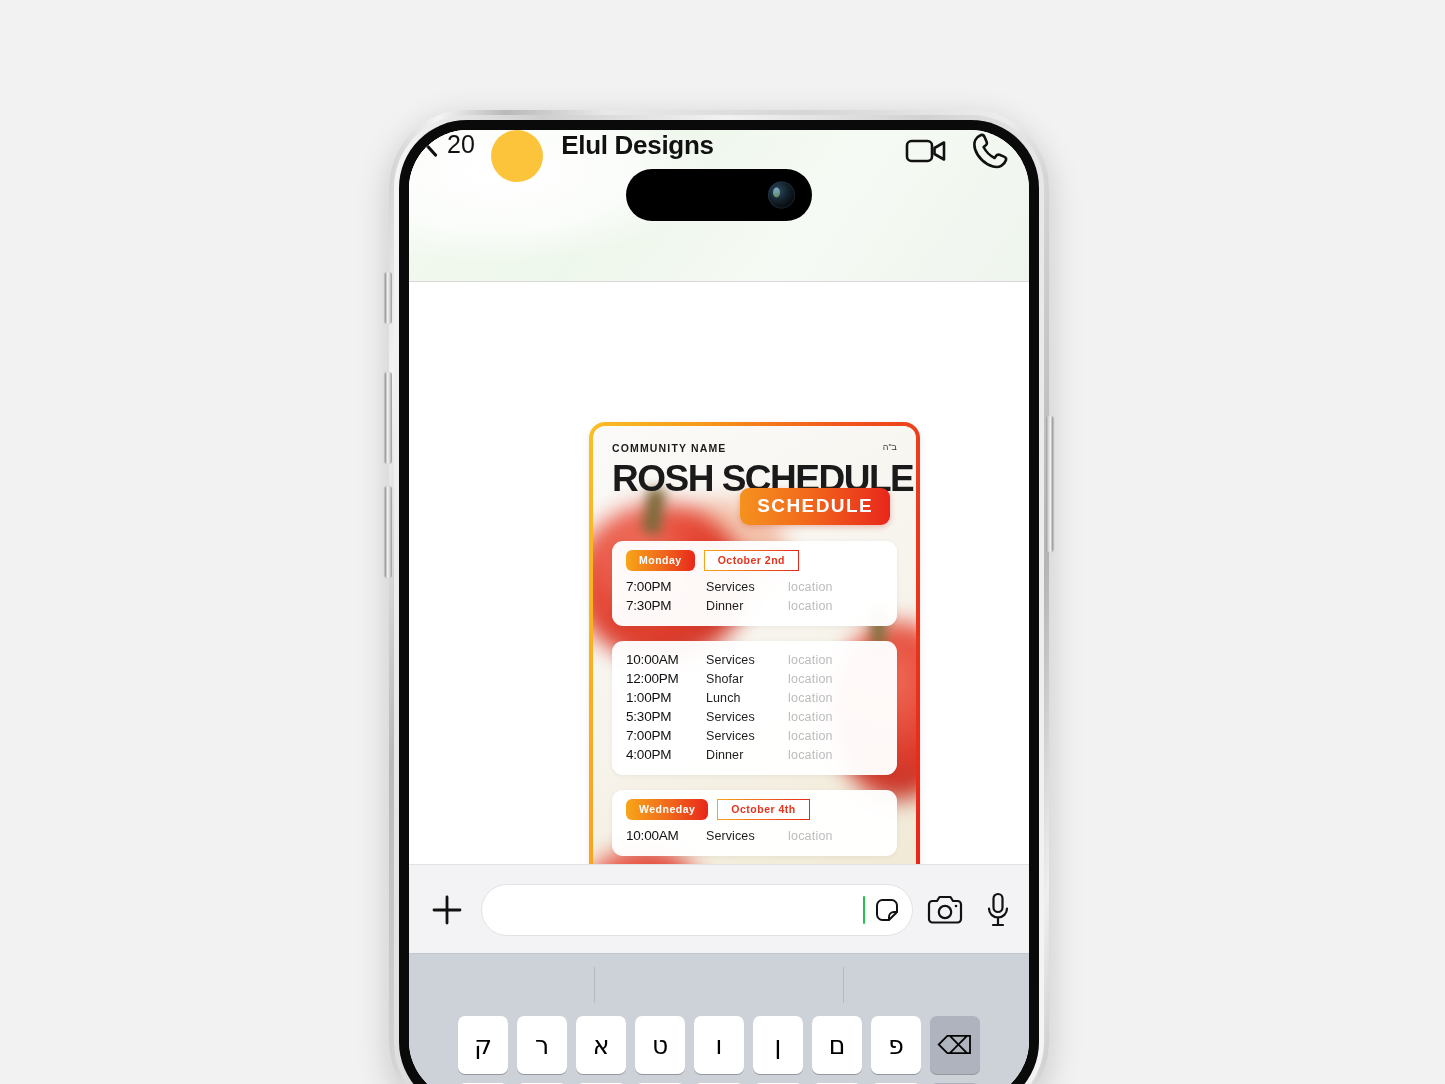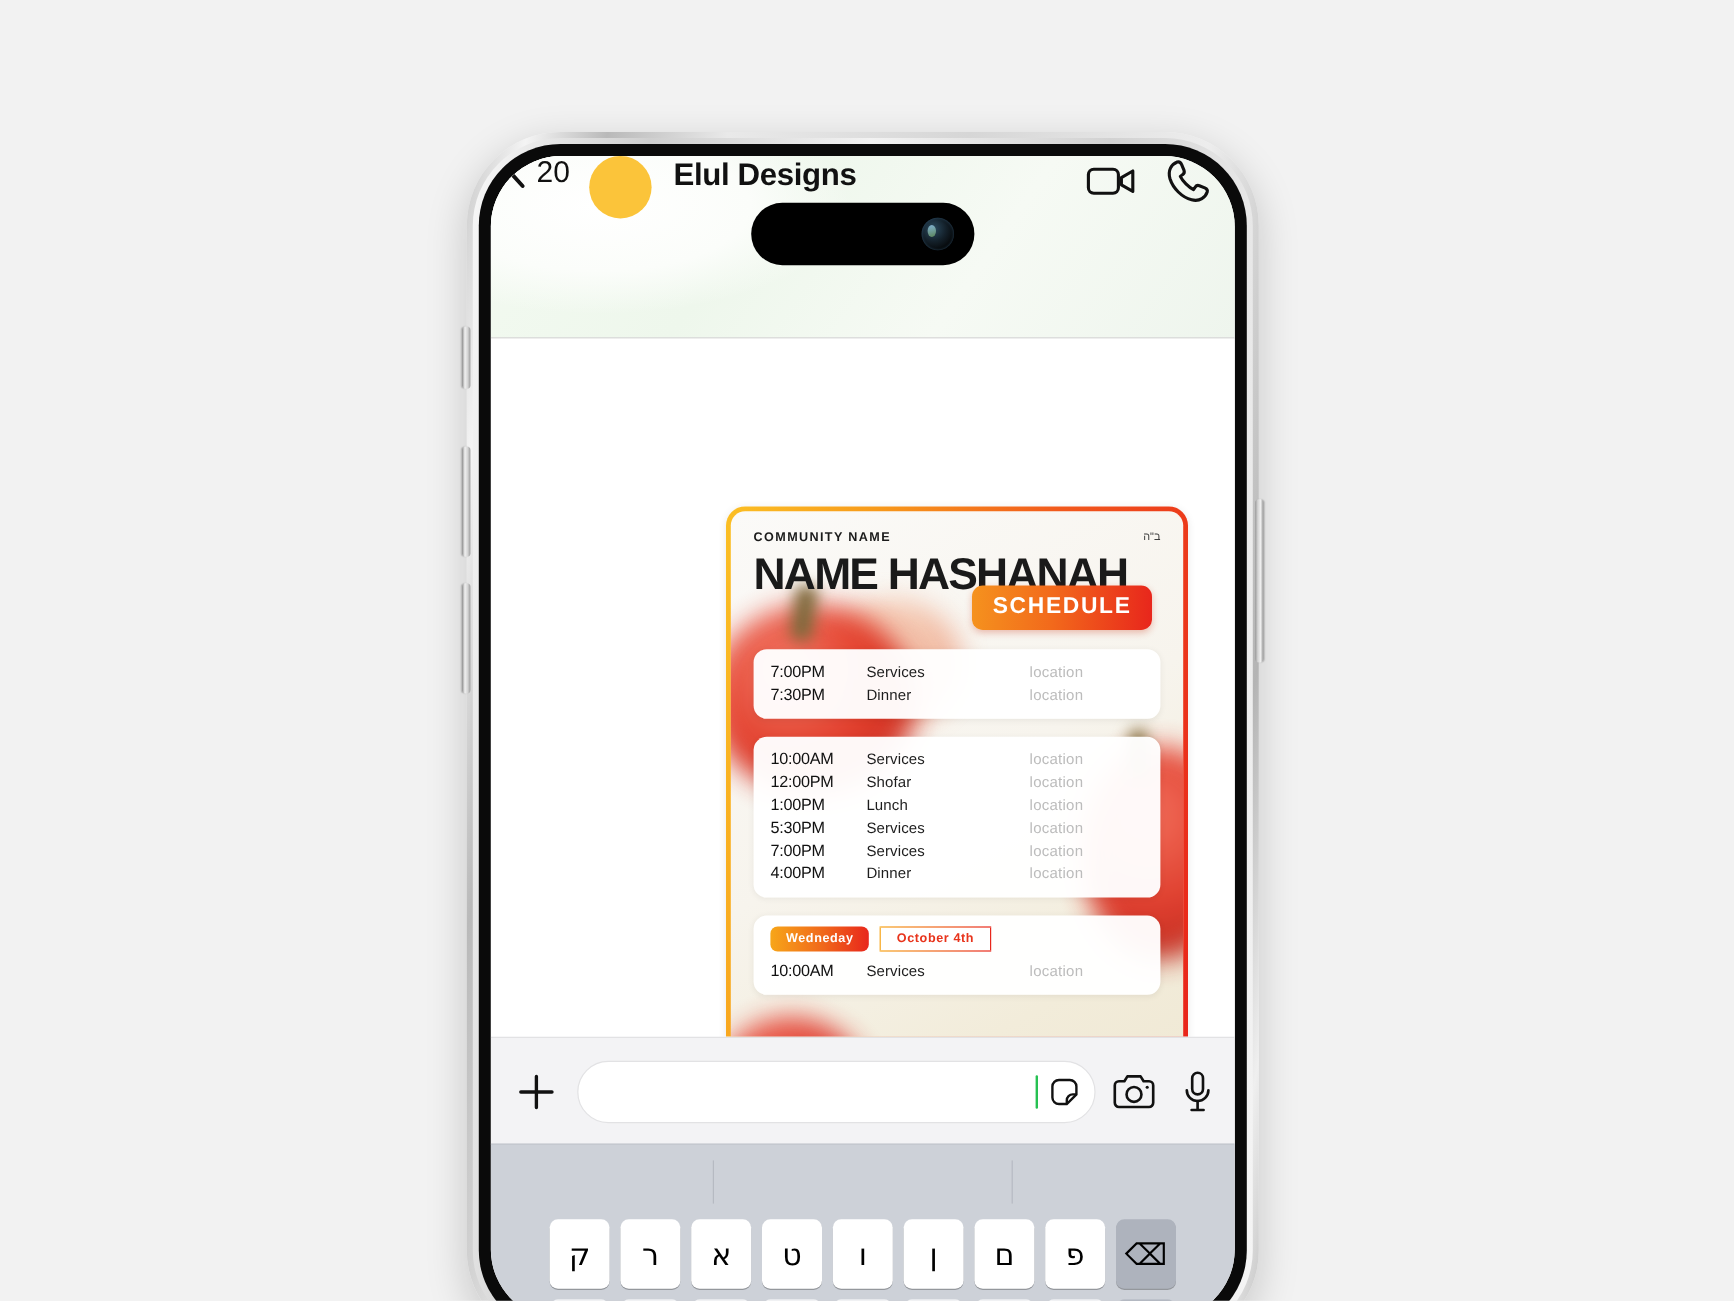--- a/index.html
+++ b/index.html
@@ -99,21 +99,21 @@
   .nav-spacer{flex:1;}
   .nav-ic{width:42px;height:42px;margin-left:22px;cursor:pointer;flex:0 0 auto;}
 
   
   .chatbody{
     position:absolute;left:0;top:152px;right:0;bottom:236px;background:#fff;overflow:hidden;
   }
 
   
   .poster-wrap{
-    position:absolute;left:196px;top:140px;width:385px;height:540px;
+    position:absolute;left:180px;top:140px;width:331px;height:540px;
     border-radius:16px;padding:4px;box-sizing:border-box;
     background:linear-gradient(100deg,#FBBF24 0%,#F79A1B 26%,#F1591C 58%,#E8201A 100%);
     box-shadow:0 2px 7px rgba(0,0,0,.09);
   }
   .poster{
     position:relative;width:100%;height:100%;border-radius:12px;overflow:hidden;
     background:linear-gradient(150deg,#fbfaf8 0%,#f7f4ed 45%,#f2ecda 75%,#efe7d2 100%);
   }
   
   .fruit{position:absolute;border-radius:50%;filter:blur(11px);}
@@ -271,28 +271,32 @@
               <div class="fruit f1b"></div>
               <div class="fruit f2"></div>
               <div class="fruit f2b"></div>
               <div class="fruit f3"></div>
 
               <div class="poster-head">
                 <div class="ph-row">
                   <div class="community">COMMUNITY NAME</div>
                   <div class="bh">ב"ה</div>
                 </div>
-                <div class="poster-title">NAME HASHANAH</div>
+                <div class="poster-title">ROSH SCHEDULE</div>
                 <div class="sched-badge-row">
                   <span class="sched-badge">SCHEDULE</span>
                 </div>
               </div>
 
               <div class="cards" id="cards">
                   <div class="card">
+                    <div class="card-head">
+                      <span class="pill-day">Monday</span>
+                      <span class="pill-date">October 2nd</span>
+                    </div>
                     <div class="ev">
                       <span class="ev-time">7:00PM</span>
                       <span class="ev-name">Services</span>
                       <span class="ev-loc">location</span>
                     </div>
                     <div class="ev">
                       <span class="ev-time">7:30PM</span>
                       <span class="ev-name">Dinner</span>
                       <span class="ev-loc">location</span>
                     </div>

